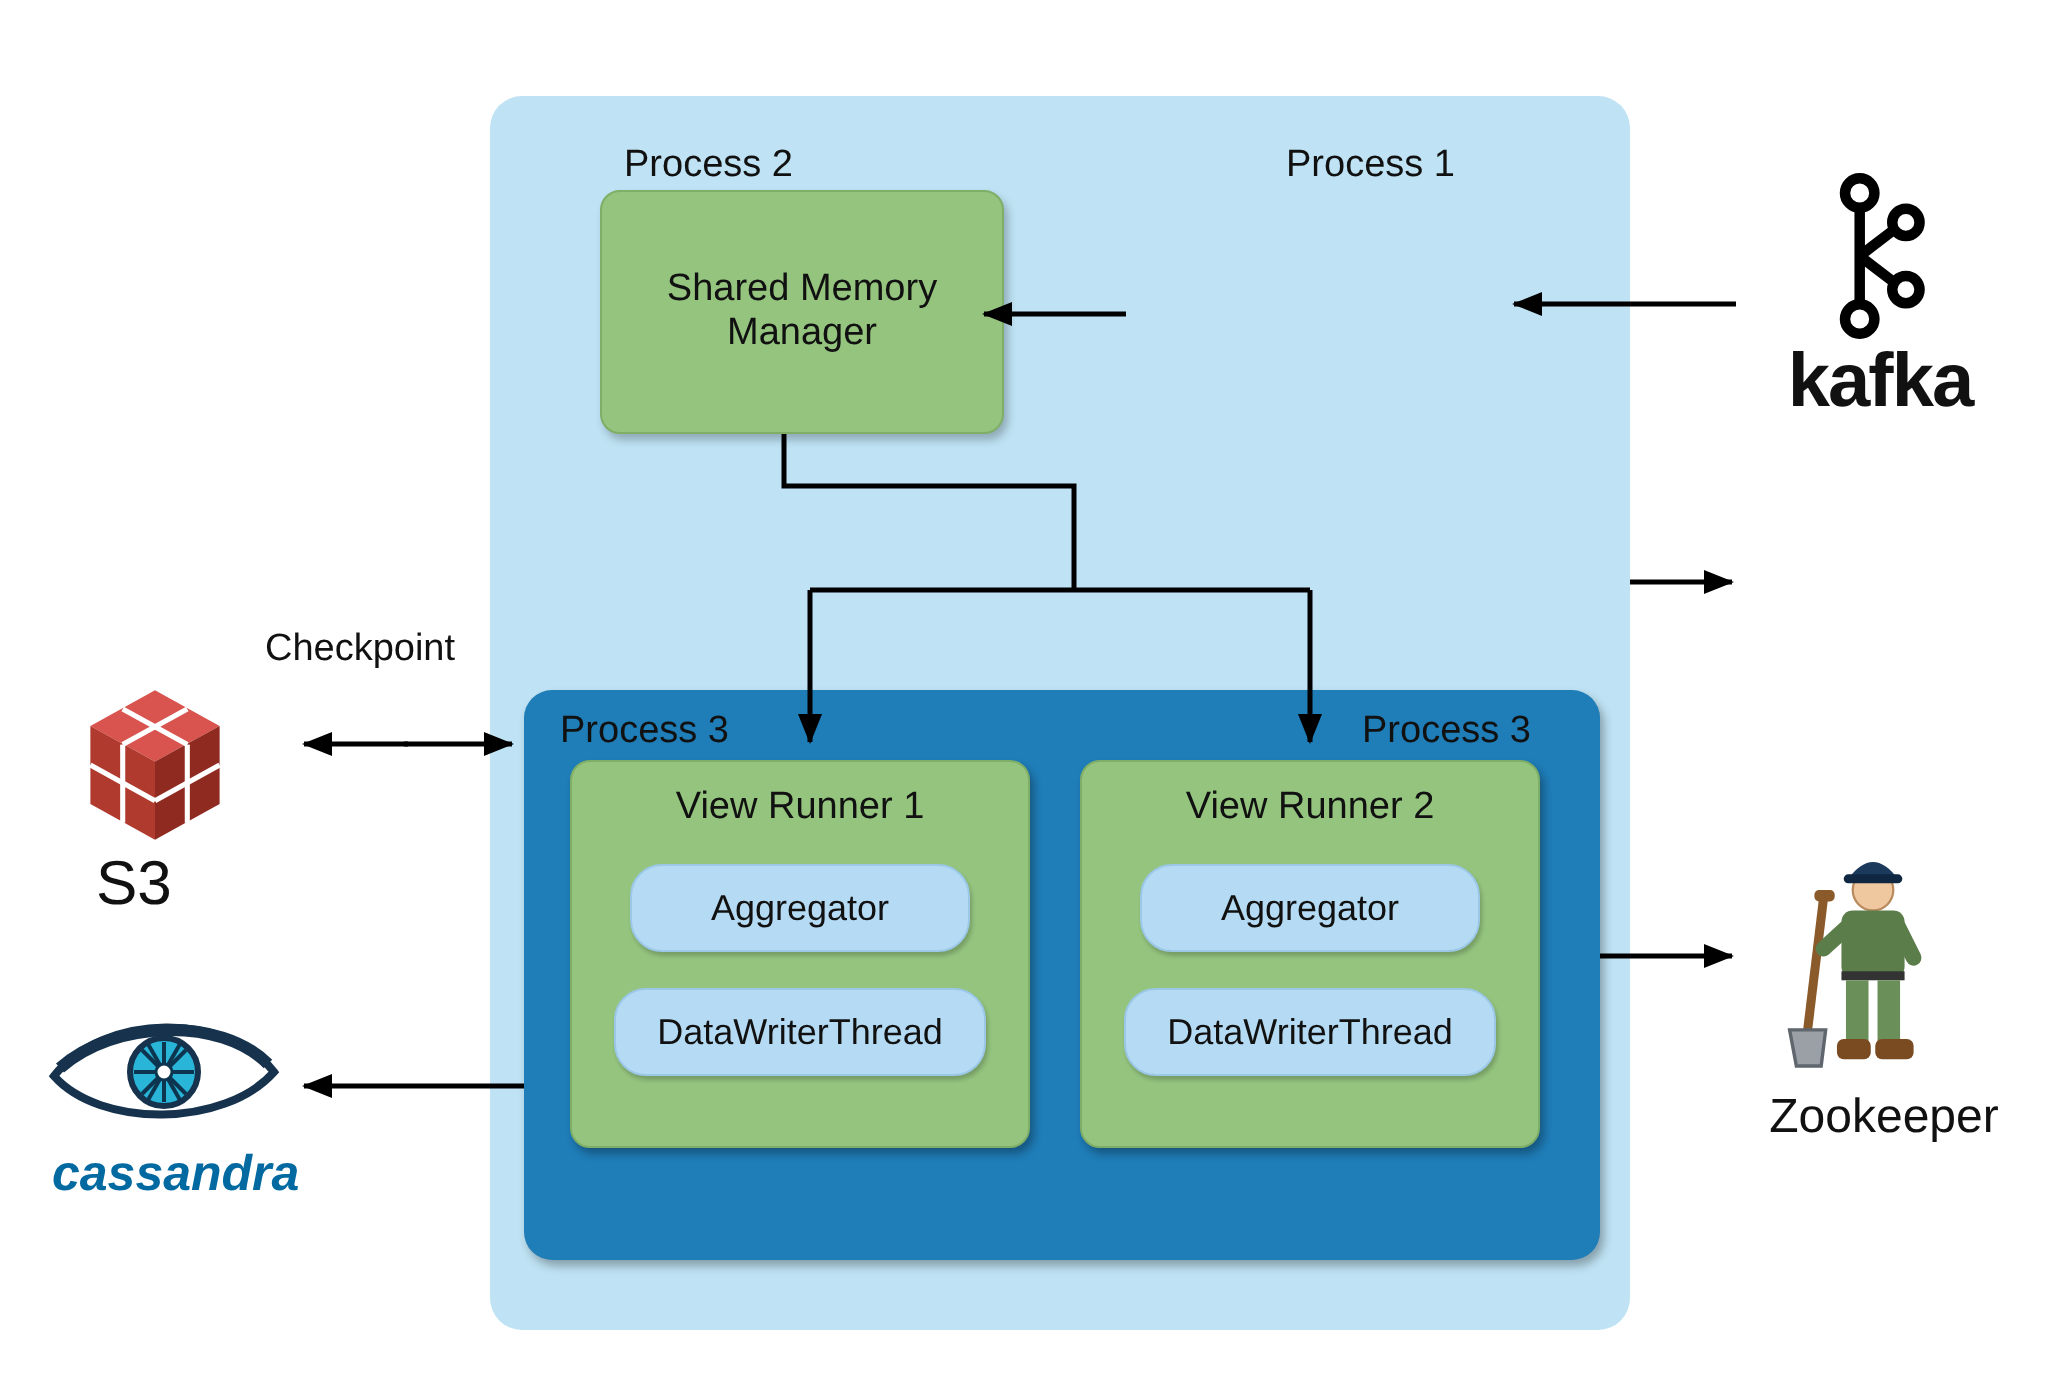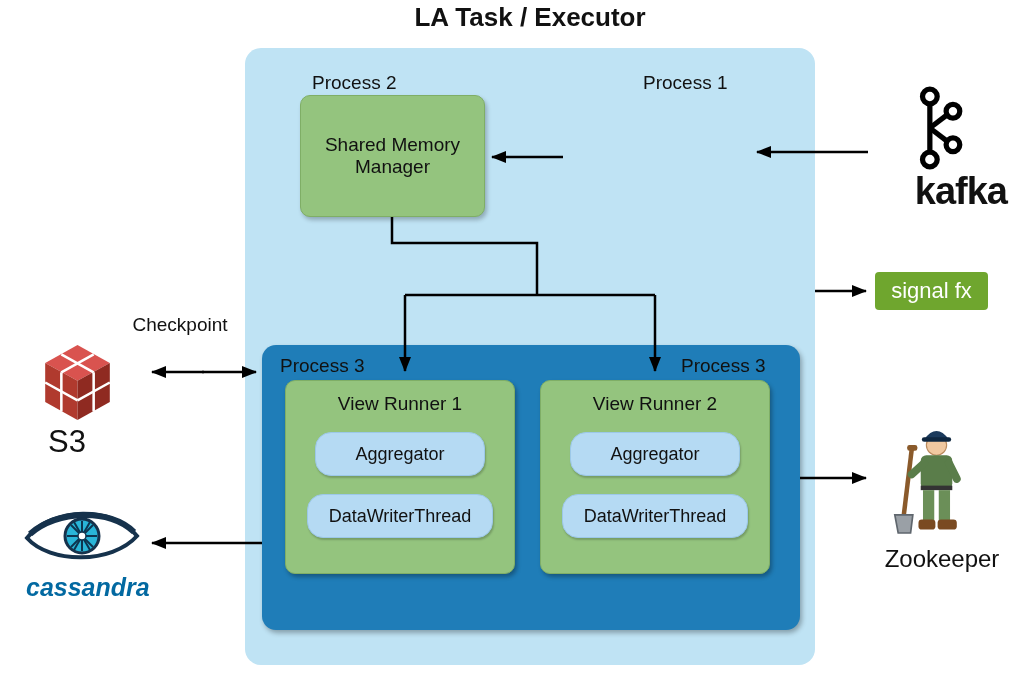--- a/index.html
+++ b/index.html
@@ -30,21 +30,21 @@
 
   .green-box {
     background: #94c47e;
     border: 1px solid #7fae66;
     border-radius: 10px;
     box-shadow: 2px 3px 4px rgba(0,0,0,0.25);
     display: flex; align-items: center; justify-content: center;
     text-align: center;
     font-size: 19px;
   }
-  .smm-box    { left: 300px; top: 95px; width: 185px; height: 122px; padding: 0 18px; box-sizing: border-box; }
+  .smm-box    { left: 300px; top: 95px; width: 202px; height: 122px; padding: 0 18px; box-sizing: border-box; }
   .kreader-box{ left: 565px; top: 95px; width: 185px; height: 122px; }
 
   .inner-box {
     left: 262px; top: 345px; width: 538px; height: 285px;
     background: #1f7db8;
     border-radius: 14px;
     box-shadow: 2px 3px 5px rgba(0,0,0,0.3);
   }
 
   .runner-box {
@@ -75,37 +75,36 @@
     left: 875px; top: 272px; width: 113px; height: 38px;
     background: #6fa62e;
     border-radius: 4px;
     color: #ffffff;
     display: flex; align-items: center; justify-content: center;
     font-size: 22px;
   }
 
   .kafka-wordmark {
     left: 873px; top: 170px; width: 134px;
-    text-align: right;
+    text-align: center;
     font-size: 38px; font-weight: bold; letter-spacing: -1px;
   }
 
   .s3-label { left: 48px; top: 424px; font-size: 31px; }
   .checkpoint-label { left: 118px; top: 314px; width: 124px; text-align: center; font-size: 19px; }
   .cassandra-label { left: 26px; top: 573px; width: 118px; text-align: center; font-size: 25px; font-weight: bold; font-style: italic; color: #0369a1; }
   .zookeeper-label { left: 868px; top: 545px; width: 148px; text-align: center; font-size: 24px; }
 
   .connector-layer { left: 0; top: 0; width: 1024px; height: 690px; pointer-events: none; }
 </style>
 </head>
 <body>
 
 <div class="canvas">
 
-  <div class="abs title">LA Task / Executor</div>
 
   <div class="abs outer-box"></div>
 
   <div class="abs proc-label" style="left:312px; top:72px;">Process 2</div>
   <div class="abs proc-label" style="left:643px; top:72px;">Process 1</div>
 
   <div class="abs green-box smm-box">
     <span>Shared Memory Manager</span>
   </div>
 
@@ -140,23 +139,20 @@
       <line x1="27" y1="40" x2="44" y2="27"></line>
       <line x1="27" y1="40" x2="44" y2="53"></line>
       <circle cx="27" cy="10" r="7"></circle>
       <circle cx="27" cy="70" r="7"></circle>
       <circle cx="49" cy="24" r="6.5"></circle>
       <circle cx="49" cy="56" r="6.5"></circle>
     </g>
   </svg>
   <div class="abs kafka-wordmark">kafka</div>
 
-  <div class="abs signalfx-badge">
-    <span>signal fx</span>
-  </div>
 
   <svg class="abs" style="left:35px; top:340px;" width="85" height="85" viewBox="0 0 100 100">
     <polygon points="50,6 88,27 50,48 12,27" fill="#d9534f"></polygon>
     <polygon points="12,27 50,48 50,94 12,73" fill="#b03a2e"></polygon>
     <polygon points="88,27 50,48 50,94 88,73" fill="#8f2a21"></polygon>
     <g stroke="#ffffff" stroke-width="3" fill="none">
       <line x1="31" y1="17" x2="69" y2="38"></line>
       <line x1="69" y1="17" x2="31" y2="38"></line>
       <line x1="12" y1="50" x2="50" y2="71"></line>
       <line x1="88" y1="50" x2="50" y2="71"></line>

